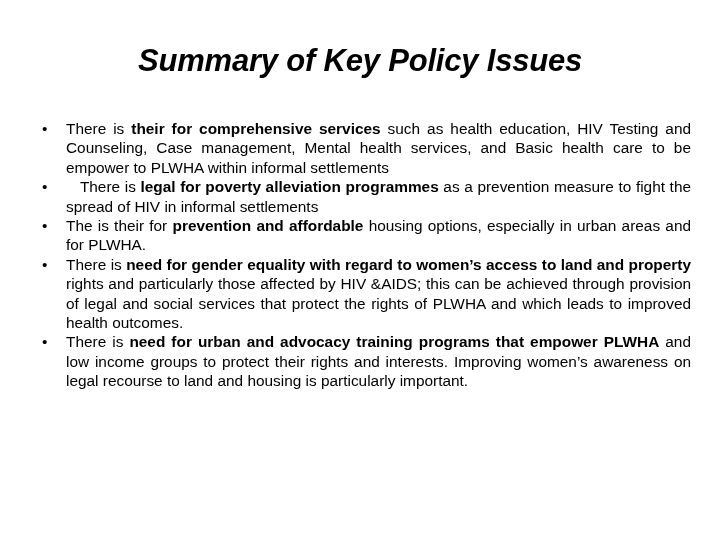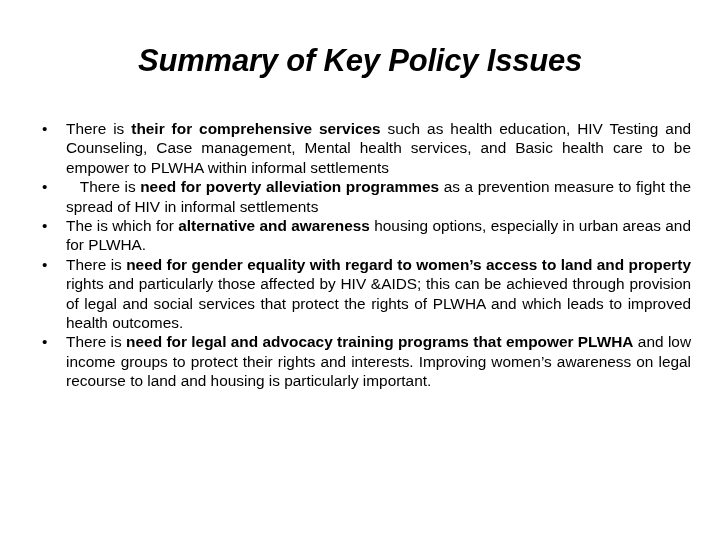--- a/index.html
+++ b/index.html
@@ -87,30 +87,30 @@
   <div class="slide-title">Summary of Key Policy Issues</div>
 
   <div class="body-block">
     <ul class="bullet-list" id="bullet-list">
         <li class="bullet-item">
           <span class="bullet-marker">•</span>
           <span class="bullet-text"><span>There is </span><b>their for comprehensive services</b><span> such as health education, HIV Testing and Counseling, Case management, Mental health services, and Basic health care to be empower to PLWHA within informal settlements</span></span>
         </li>
         <li class="bullet-item">
           <span class="bullet-marker">•</span>
-          <span class="bullet-text">&nbsp;&nbsp;&nbsp;<span>There is </span><b>need for poverty alleviation programmes</b><span> as a prevention measure to fight the spread of HIV in informal settlements</span></span>
+          <span class="bullet-text">&nbsp;&nbsp;&nbsp;<span>There is </span><b>legal for poverty alleviation programmes</b><span> as a prevention measure to fight the spread of HIV in informal settlements</span></span>
         </li>
         <li class="bullet-item">
           <span class="bullet-marker">•</span>
-          <span class="bullet-text"><span>The is which for </span><b>alternative and awareness</b><span> housing options, especially in urban areas and for PLWHA.</span></span>
+          <span class="bullet-text"><span>The is their for </span><b>prevention and affordable</b><span> housing options, especially in urban areas and for PLWHA.</span></span>
         </li>
         <li class="bullet-item">
           <span class="bullet-marker">•</span>
           <span class="bullet-text"><span>There is </span><b>need for gender equality with regard to women’s access to land and property</b><span> rights and particularly those affected by HIV &amp;AIDS; this can be achieved through provision of legal and social services that protect the rights of PLWHA and which leads to improved health outcomes.</span></span>
         </li>
         <li class="bullet-item">
           <span class="bullet-marker">•</span>
-          <span class="bullet-text"><span>There is </span><b>need for legal and advocacy training programs that empower PLWHA</b><span> and low income groups to protect their rights and interests. Improving women’s awareness on legal recourse to land and housing is particularly important.</span></span>
+          <span class="bullet-text"><span>There is </span><b>need for urban and advocacy training programs that empower PLWHA</b><span> and low income groups to protect their rights and interests. Improving women’s awareness on legal recourse to land and housing is particularly important.</span></span>
         </li>
       </ul>
   </div>
 
 </div>
 
 </body></html>

